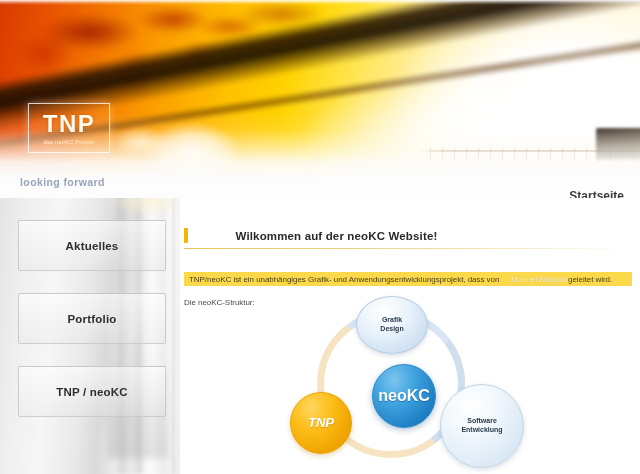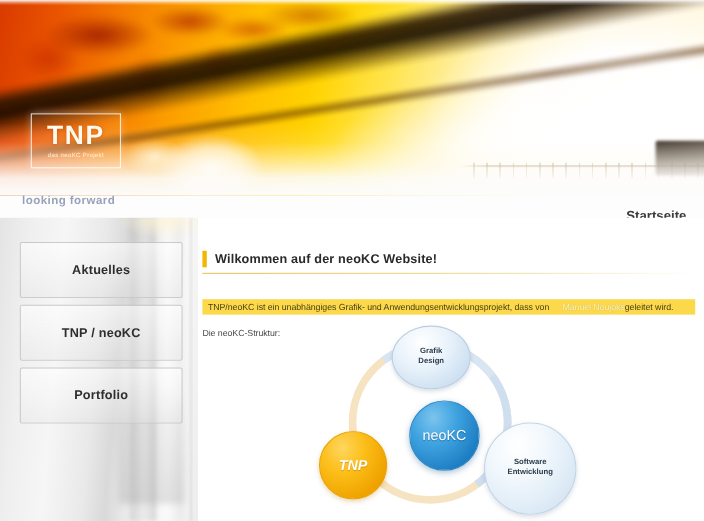--- a/index.html
+++ b/index.html
@@ -225,21 +225,21 @@
   }
 
   #nav {
     position: absolute;
     left: 18px; top: 22px;
     width: 148px;
   }
   .nav-item {
     position: relative;
     height: 51px;
-    margin-bottom: 6px;
+    margin-bottom: 22px;
     border: 1px solid rgba(190,190,190,0.75);
     border-radius: 2px;
     background: linear-gradient(180deg,
       rgba(255,255,255,0.58) 0%,
       rgba(248,248,248,0.42) 45%,
       rgba(228,228,228,0.30) 100%);
     display: flex;
     align-items: center;
     justify-content: center;
     cursor: pointer;
@@ -273,20 +273,21 @@
     background: #f2b705;
     margin-right: 8px;
     flex: 0 0 auto;
   }
   #headline-text {
     font-size: 11.5px;
     font-weight: bold;
     color: #2a2a2a;
     letter-spacing: 0.15px;
     white-space: nowrap;
+    margin-left: 40px;
   }
   #headline-rule {
     position: absolute;
     left: 4px; top: 50px;
     width: 450px;
     height: 1px;
     background: linear-gradient(90deg, #e6c45a 0%, #eddc9a 55%, rgba(237,220,154,0) 100%);
   }
 
   #intro-band {
@@ -392,22 +393,22 @@
     color: #ffffff;
     text-shadow: 0 1px 1px rgba(170,110,0,0.5);
   }
 
   #node-neokc {
     left: 82px; top: 68px;
     width: 64px; height: 64px;
     background: radial-gradient(ellipse at 34% 24%, #7cc4ee 0%, #3fa3e0 36%, #1f7fc4 74%, #1b6fae 100%);
     border: 1px solid #2b86c4;
     box-shadow: 0 2px 6px rgba(20,80,130,0.35);
-    font-size: 13px;
-    font-weight: normal;
+    font-size: 16px;
+    font-weight: bold;
     color: #ffffff;
     text-shadow: 0 1px 1px rgba(10,70,120,0.55);
   }
 </style>
 </head>
 <body>
 
 <div id="page">
 
   <div id="header-banner">
@@ -439,24 +440,24 @@
     <div class="sb-layer sb-pillar2"></div>
     <div class="sb-layer sb-diag"></div>
     <div class="sb-layer sb-topglow"></div>
     <div class="sb-layer sb-vline"></div>
 
     <nav id="nav">
       <div class="nav-item">
         <span>Aktuelles</span>
       </div>
       <div class="nav-item">
+        <span>Portfolio</span>
+      </div>
+      <div class="nav-item">
         <span>TNP / neoKC</span>
-      </div>
-      <div class="nav-item">
-        <span>Portfolio</span>
       </div>
     </nav>
   </div>
 
   <main id="content">
 
     <div id="headline-row">
       <div id="headline-bar"></div>
       <div id="headline-text">Wilkommen auf der neoKC Website!</div>
     </div>

